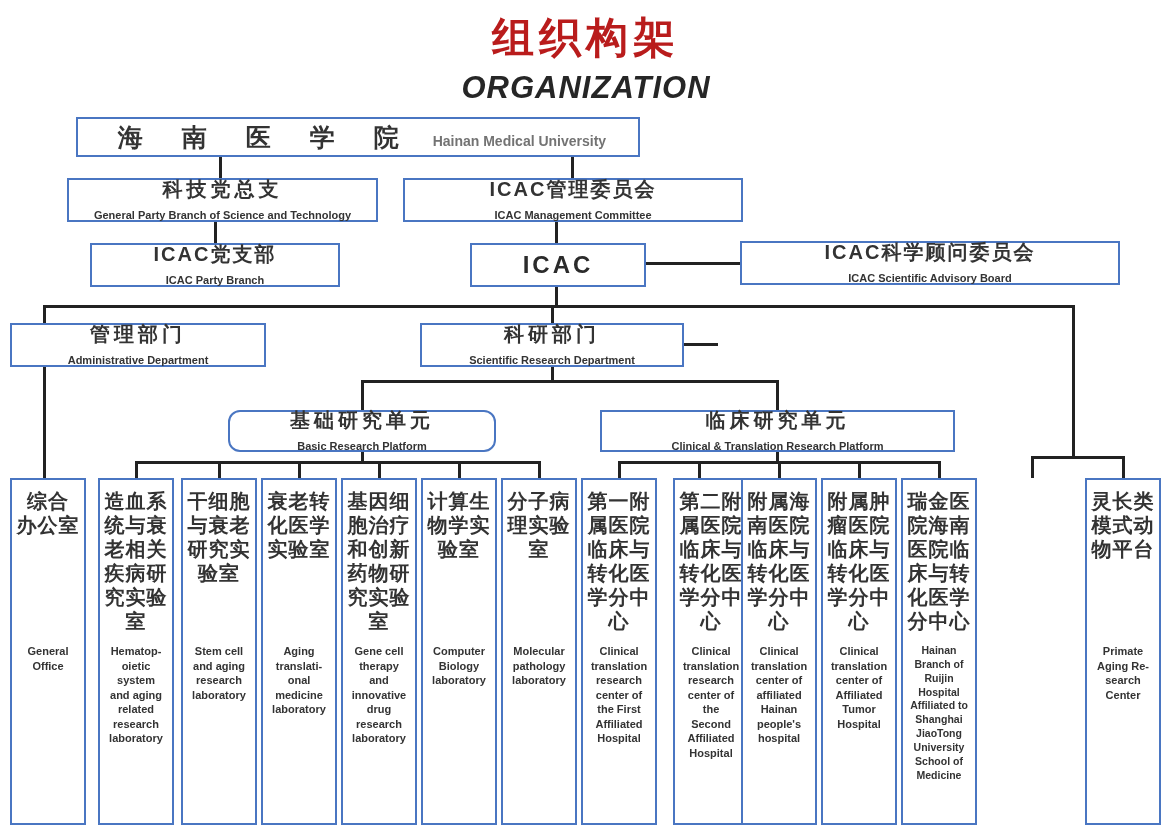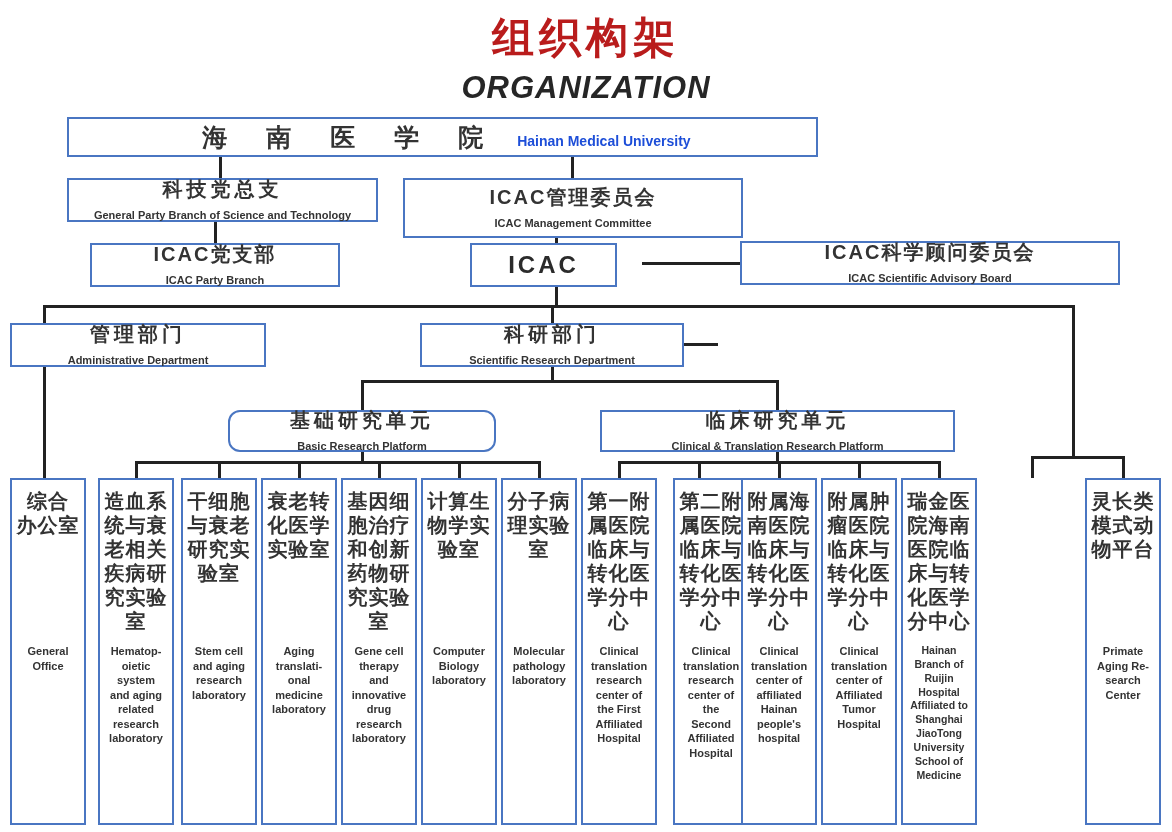--- a/index.html
+++ b/index.html
@@ -15,21 +15,21 @@
     position:absolute;background:#ffffff;border:2px solid #4a76c2;box-sizing:border-box;
     display:flex;flex-direction:column;align-items:center;justify-content:center;
     text-align:center;line-height:1.15;
   }
   .zh{font-size:20px;font-weight:bold;letter-spacing:4px;color:#333;white-space:nowrap;}
   .zh-latin{letter-spacing:2px;}
   .en{font-size:11px;font-weight:bold;color:#333;margin-top:8px;letter-spacing:0;}
   .en-small{font-size:10.5px;}
   .uni-row{display:flex;flex-direction:row;align-items:baseline;justify-content:center;gap:18px;}
   .uni-zh{font-size:25px;font-weight:bold;letter-spacing:16px;color:#333;white-space:nowrap;}
-  .uni-en{font-size:14px;font-weight:bold;color:#1d4ed8;white-space:nowrap;}
+  .uni-en{font-size:14px;font-weight:bold;color:#737373;white-space:nowrap;}
   .icac-zh{font-size:24px;font-weight:bold;letter-spacing:3px;}
 
   .unit{
     position:absolute;top:478px;width:76px;height:347px;background:#ffffff;
     border:2px solid #4a76c2;box-sizing:border-box;text-align:center;
   }
   .unit-zh{
     margin-top:9px;height:155px;font-size:20px;font-weight:bold;color:#333;
     line-height:1.2;white-space:pre-line;letter-spacing:1px;
   }
@@ -82,43 +82,43 @@
   <div class="vl" style="left:618px;top:461px;height:17px;"></div>
   <div class="vl" style="left:698px;top:461px;height:17px;"></div>
   <div class="vl" style="left:778px;top:461px;height:17px;"></div>
   <div class="vl" style="left:858px;top:461px;height:17px;"></div>
   <div class="vl" style="left:938px;top:461px;height:17px;"></div>
 
   <div class="hl" style="left:1031px;top:456px;width:94px;"></div>
   <div class="vl" style="left:1031px;top:456px;height:22px;"></div>
   <div class="vl" style="left:1122px;top:456px;height:22px;"></div>
 
-  <div class="node" style="left:67px;top:117px;width:751px;height:40px;padding-left:8px;">
+  <div class="node" style="left:76px;top:117px;width:564px;height:40px;padding-left:8px;">
     <div class="uni-row">
       <span class="uni-zh">海 南 医 学 院</span>
       <span class="uni-en">Hainan Medical University</span>
     </div>
   </div>
 
   <div class="node" style="left:67px;top:178px;width:311px;height:44px;">
     <div class="zh">科技党总支</div>
     <div class="en">General Party Branch of Science and Technology</div>
   </div>
 
-  <div class="node" style="left:403px;top:178px;width:340px;height:60px;">
+  <div class="node" style="left:403px;top:178px;width:340px;height:44px;">
     <div class="zh zh-latin">ICAC管理委员会</div>
     <div class="en">ICAC Management Committee</div>
   </div>
 
   <div class="node" style="left:90px;top:243px;width:250px;height:44px;">
     <div class="zh zh-latin">ICAC党支部</div>
     <div class="en">ICAC Party Branch</div>
   </div>
 
-  <div class="node" style="left:470px;top:243px;width:147px;height:44px;">
+  <div class="node" style="left:470px;top:243px;width:176px;height:44px;">
     <div class="icac-zh">ICAC</div>
   </div>
 
   <div class="node" style="left:10px;top:323px;width:256px;height:44px;">
     <div class="zh">管理部门</div>
     <div class="en">Administrative Department</div>
   </div>
 
   <div class="node" style="left:740px;top:241px;width:380px;height:44px;">
     <div class="zh zh-latin">ICAC科学顾问委员会</div>

